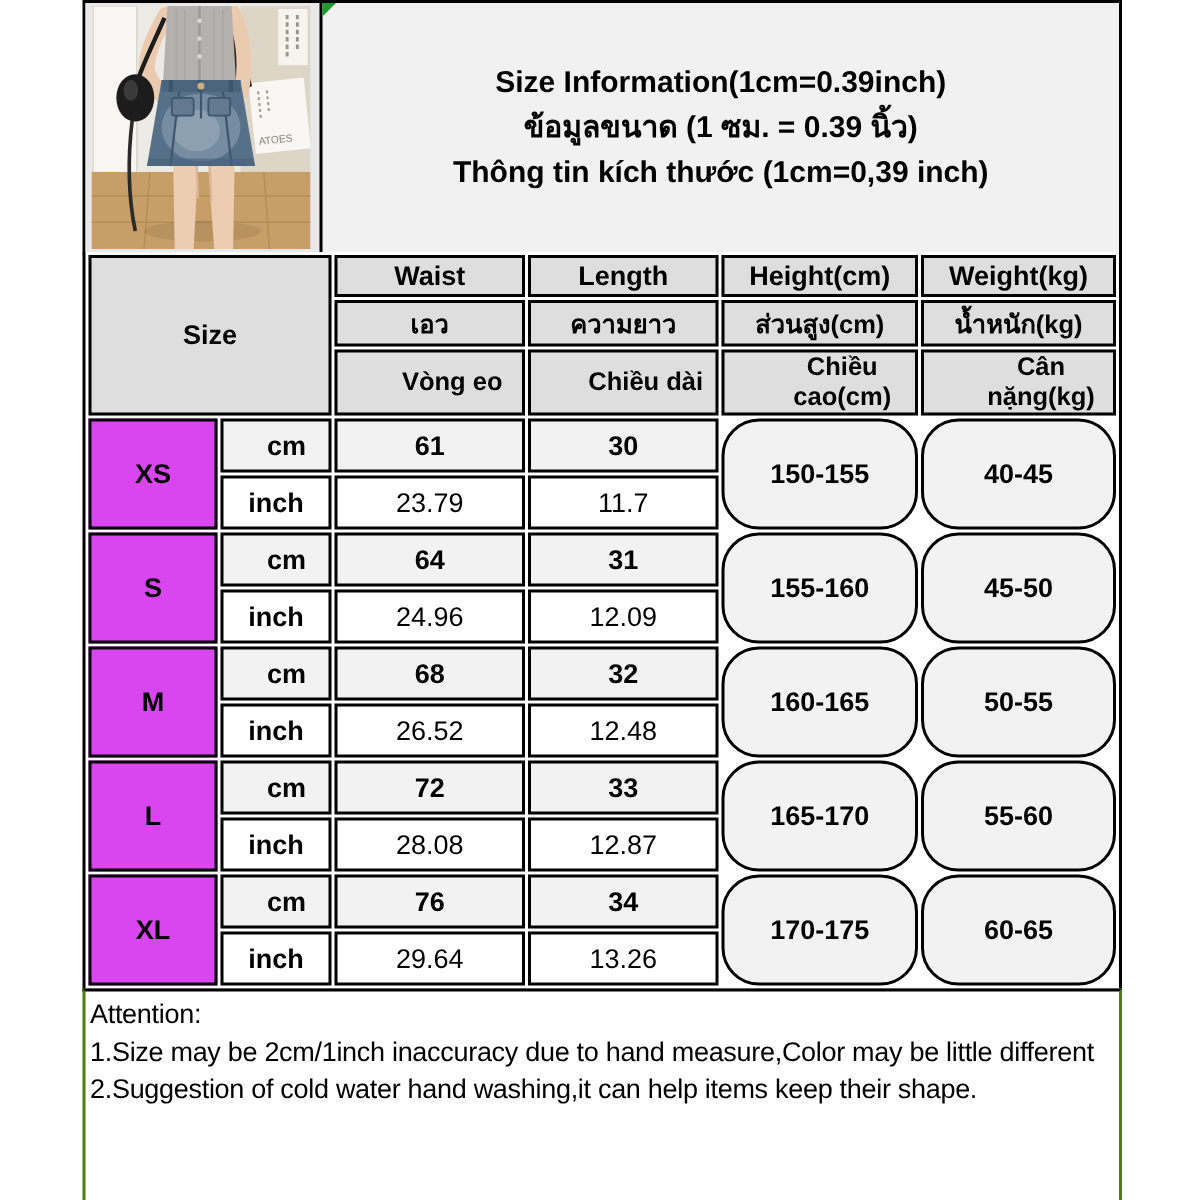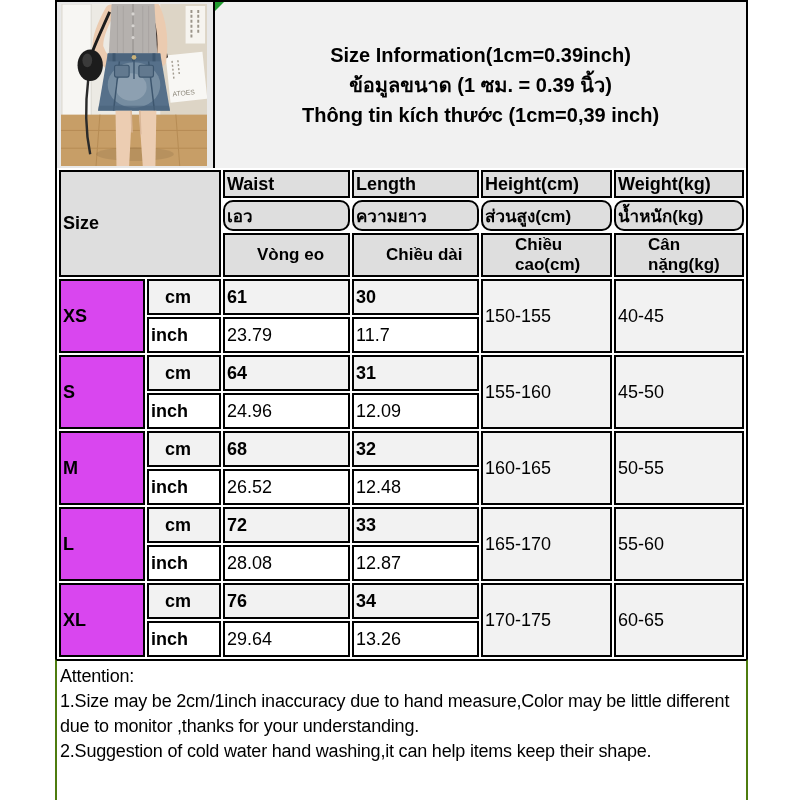--- a/index.html
+++ b/index.html
@@ -34,37 +34,37 @@
   
   .table-wrap{
     border:2px solid #000;border-top:none;margin-top:-2px;background:#fff;
   }
   table.size-table{
     width:100%;table-layout:fixed;
     border-collapse:separate;border-spacing:2px;
   }
   table.size-table td{
     border:2px solid #000;box-sizing:content-box;
-    text-align:left;vertical-align:middle;
+    text-align:center;vertical-align:middle;
     font-size:18px;padding:0 2px;overflow:hidden;
   }
   tr.hrow td{height:24px;}
   tr.drow td{height:32px;}
   .size-head{background:#dedede;font-weight:bold;font-size:36px;}
   .h{background:#dedede;font-weight:bold;}
   .h.en{font-size:18px;}
-  .h.th{font-size:17px;border-radius:10px;}
+  .h.th{font-size:17px;}
   .h.vi{font-size:17px;padding-left:32px;}
   .size-label{background:#d946ef;font-weight:bold;font-size:20px;}
   .cmbg{background:#f2f2f2;}
   .unit{font-weight:bold;background:#ffffff;}
   .unit.cmbg{background:#f2f2f2;padding-left:16px;}
   .val{background:#ffffff;font-weight:normal;}
   .val.cmbg{background:#f2f2f2;font-weight:bold;}
-  .range{background:#f2f2f2;font-weight:normal;}
+  .range{background:#f2f2f2;font-weight:bold;border-radius:25px;}
 
   
   .attention{
     border:2px solid #4d7c0f;border-top:2px solid #000;margin-top:-2px;
     height:149px;box-sizing:content-box;background:#ffffff;
     padding:3px 3px 0 3px;font-size:18px;line-height:25px;
     letter-spacing:-0.2px;
   }
   .attention div{white-space:nowrap;}
 </style>
@@ -251,17 +251,16 @@
           <td class="val">29.64</td>
           <td class="val">13.26</td>
         </tr>
       </tbody>
     </table>
   </div>
 
   <div class="attention">
     <div>Attention:</div>
     <div>1.Size may be 2cm/1inch inaccuracy due to hand measure,Color may be little different</div>
-    <div>due to monitor ,thanks for your understanding.</div>
     <div>2.Suggestion of cold water hand washing,it can help items keep their shape.</div>
   </div>
 
 </div>
 
 </body></html>

